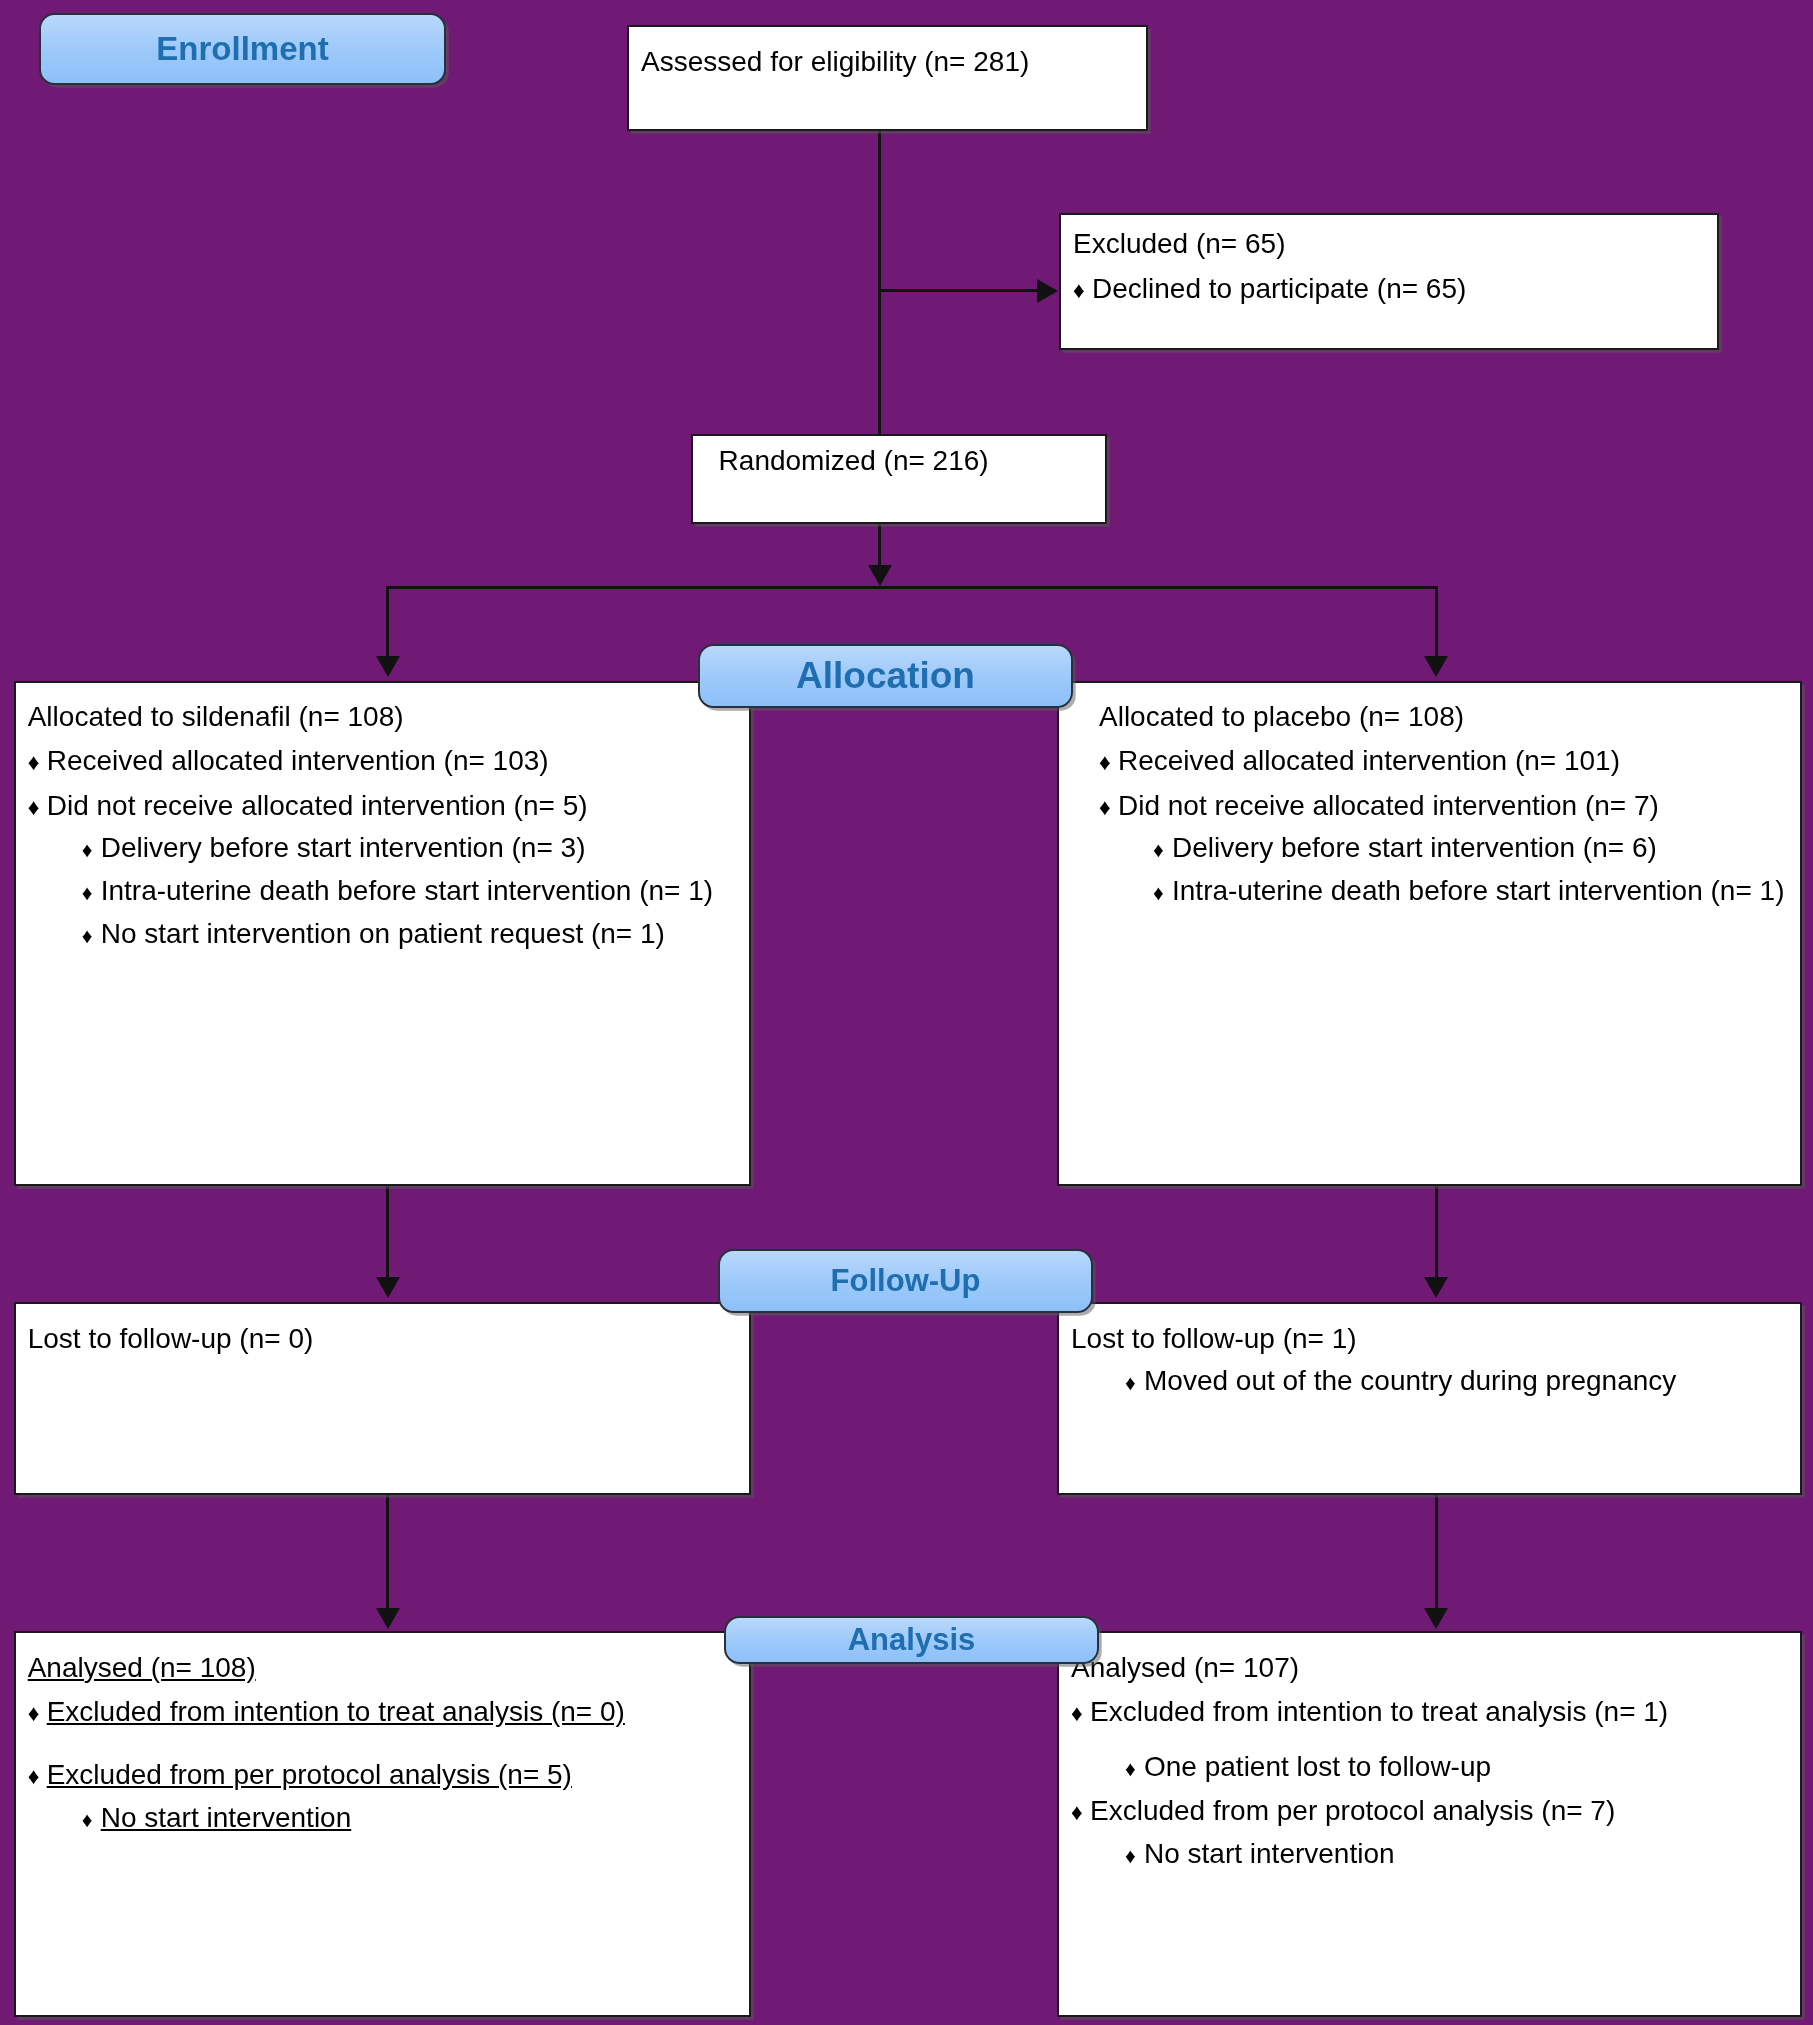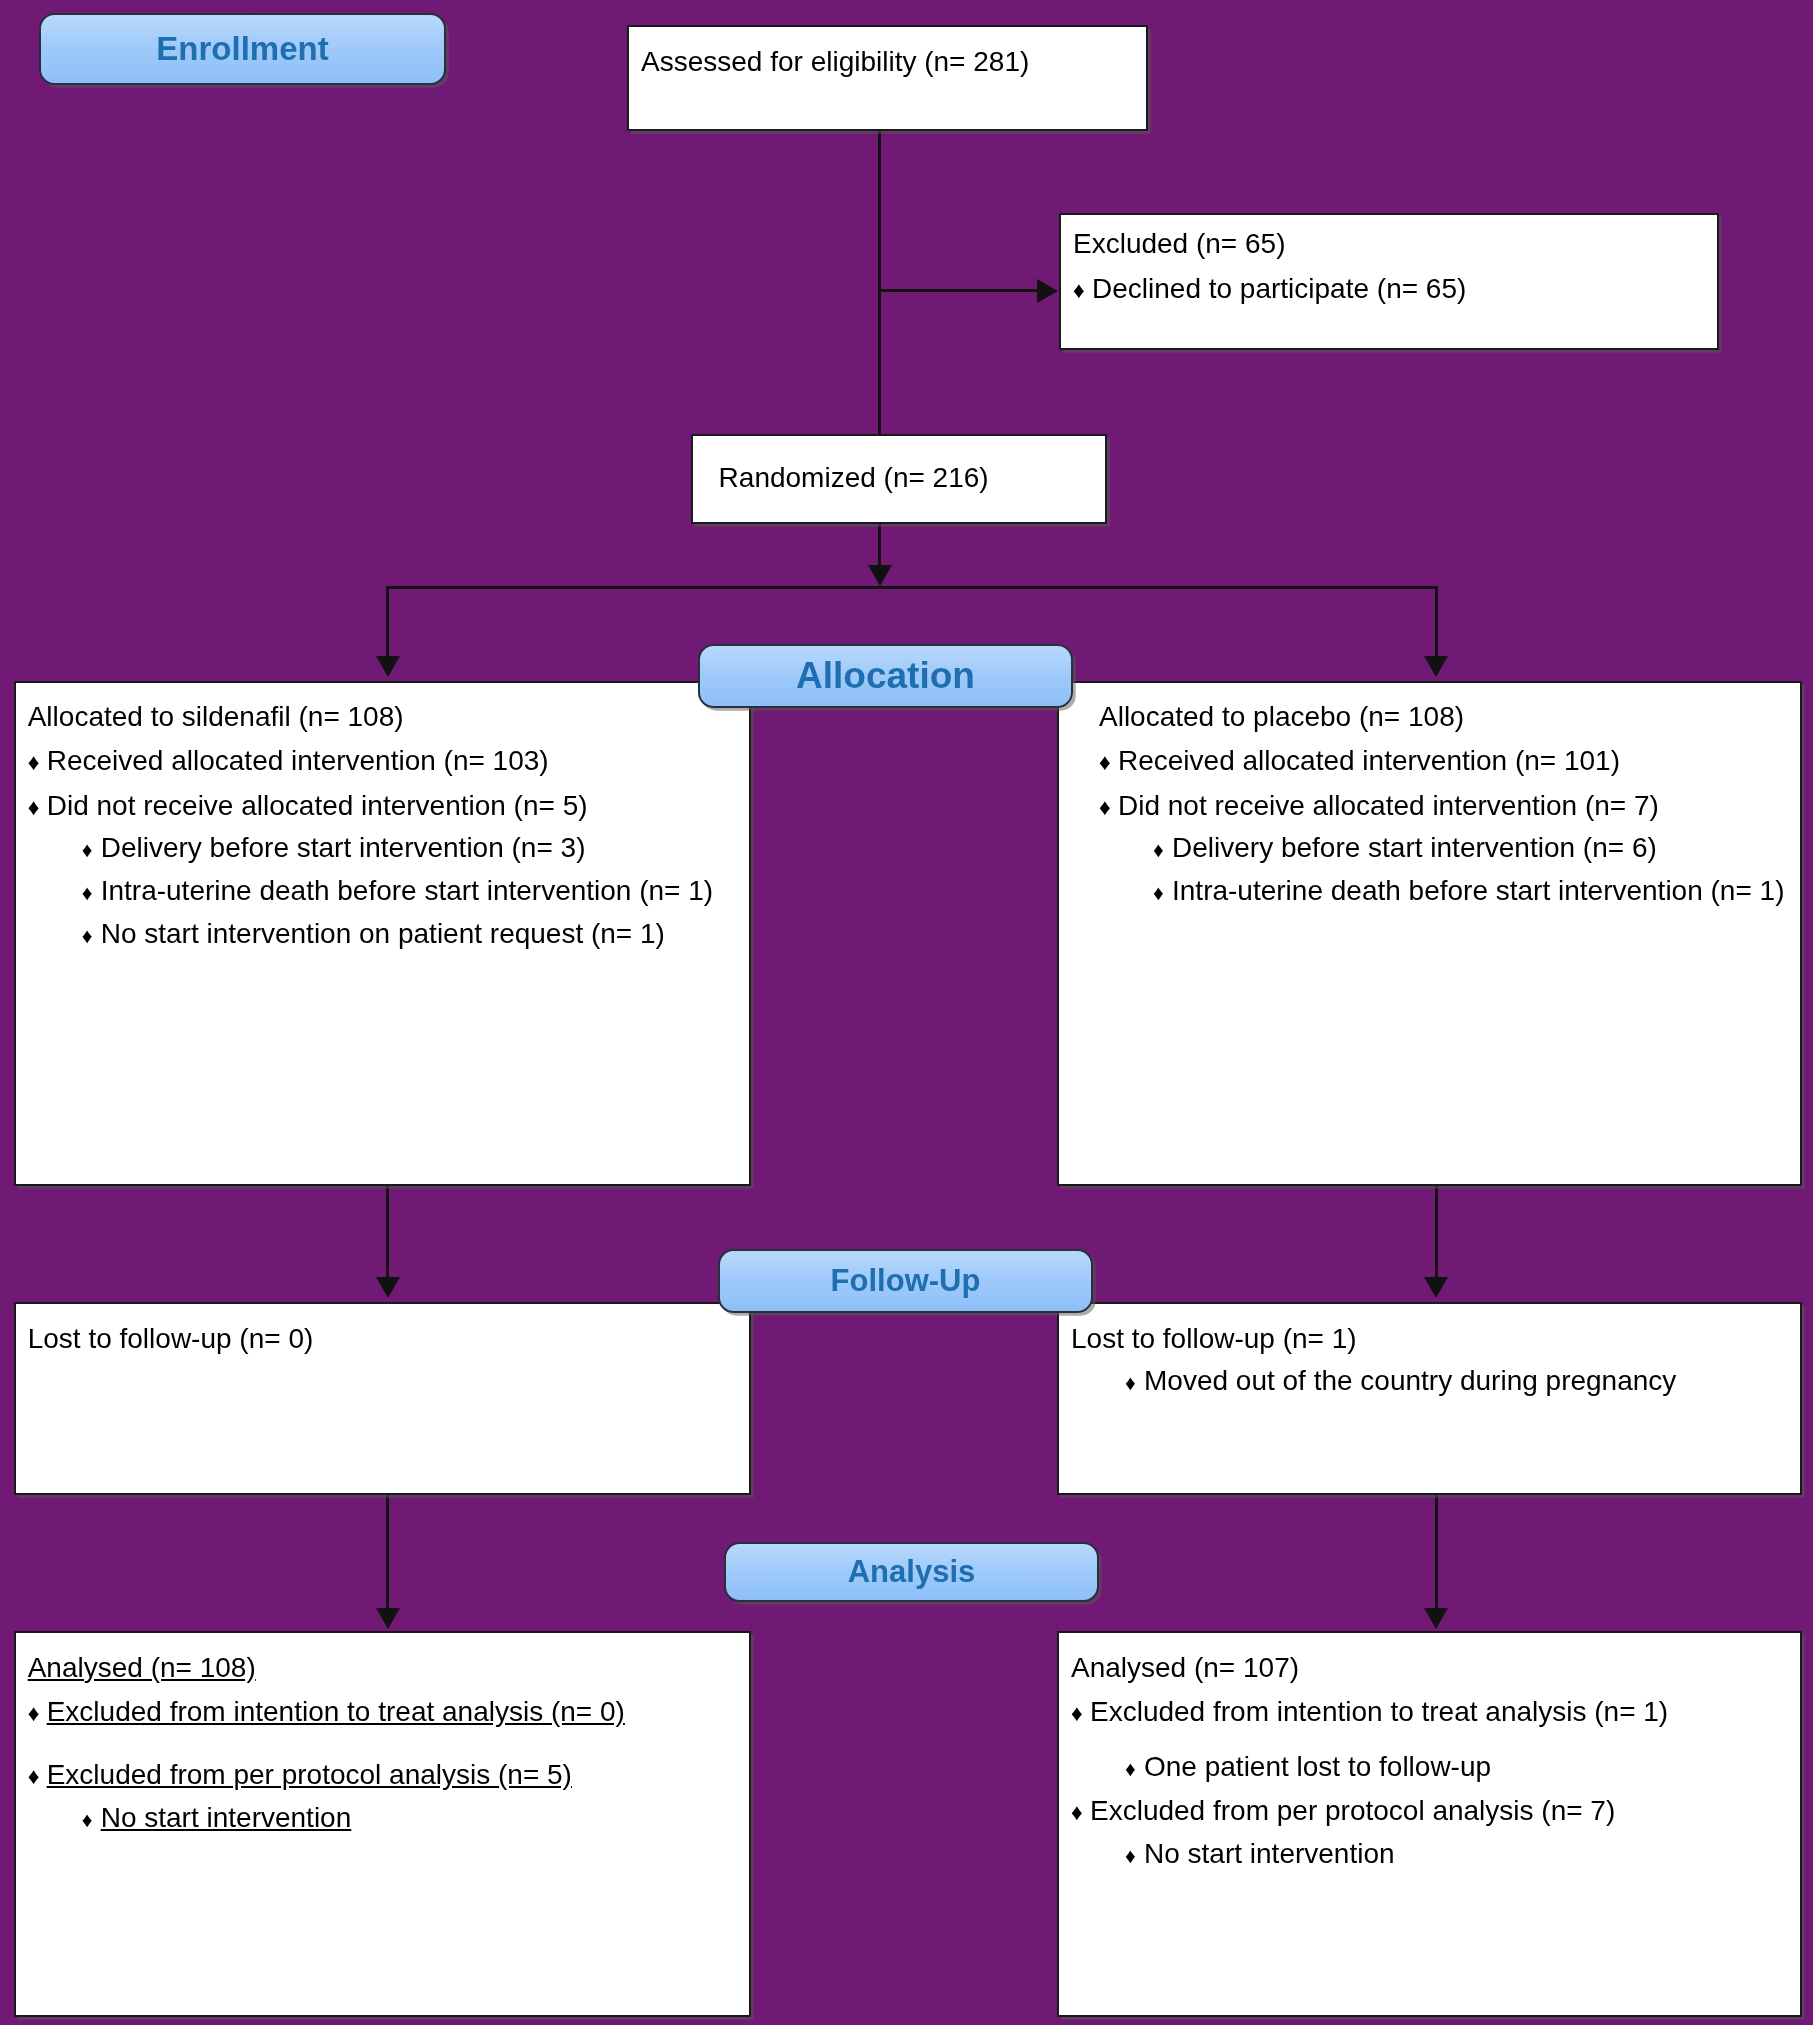--- a/index.html
+++ b/index.html
@@ -61,21 +61,21 @@
   </div>
 
   <div class="badge" style="left:698px;top:644px;width:375px;height:64px;font-size:37px;">
     <span>Allocation</span>
   </div>
 
   <div class="badge" style="left:718px;top:1249px;width:375px;height:64px;font-size:31px;">
     <span>Follow-Up</span>
   </div>
 
-  <div class="badge" style="left:724px;top:1542px;width:375px;height:60px;font-size:31px;">
+  <div class="badge" style="left:724px;top:1616px;width:375px;height:48px;font-size:31px;">
     <span>Analysis</span>
   </div>
 
   <div class="vline" style="left:878px;top:130px;height:305px;"></div>
 
   <div class="hline" style="left:878px;top:289px;width:160px;"></div>
   <div class="arrow-right" style="left:1037px;top:279px;"></div>
 
   <div class="vline" style="left:878px;top:523px;height:45px;"></div>
   <div class="arrow-down" style="left:868px;top:565px;"></div>
@@ -104,21 +104,21 @@
   <div class="box" style="left:1059px;top:213px;width:660px;height:137px;">
     <div class="inner" style="padding-top:11px;">
       <div class="line lvl0">Excluded (n= 65)</div>
       <div class="line lvl1">
         <span class="bullet">♦</span><span>Declined to participate (n=  65)</span>
       </div>
     </div>
   </div>
 
   <div class="box" style="left:691px;top:434px;width:416px;height:90px;">
-    <div class="inner" style="padding-top:24px;padding-left:25.6px;">
+    <div class="inner" style="padding-top:7px;padding-left:25.6px;">
       <div class="line lvl0">Randomized (n= 216)</div>
     </div>
   </div>
 
   <div class="box" style="left:13.7px;top:681px;width:737px;height:505px;">
     <div class="inner" style="padding-top:15.5px;">
       <div class="line lvl0">Allocated to sildenafil (n= 108)</div>
       <div class="line lvl1">
         <span class="bullet">♦</span><span>Received allocated intervention (n= 103)</span>
       </div>

